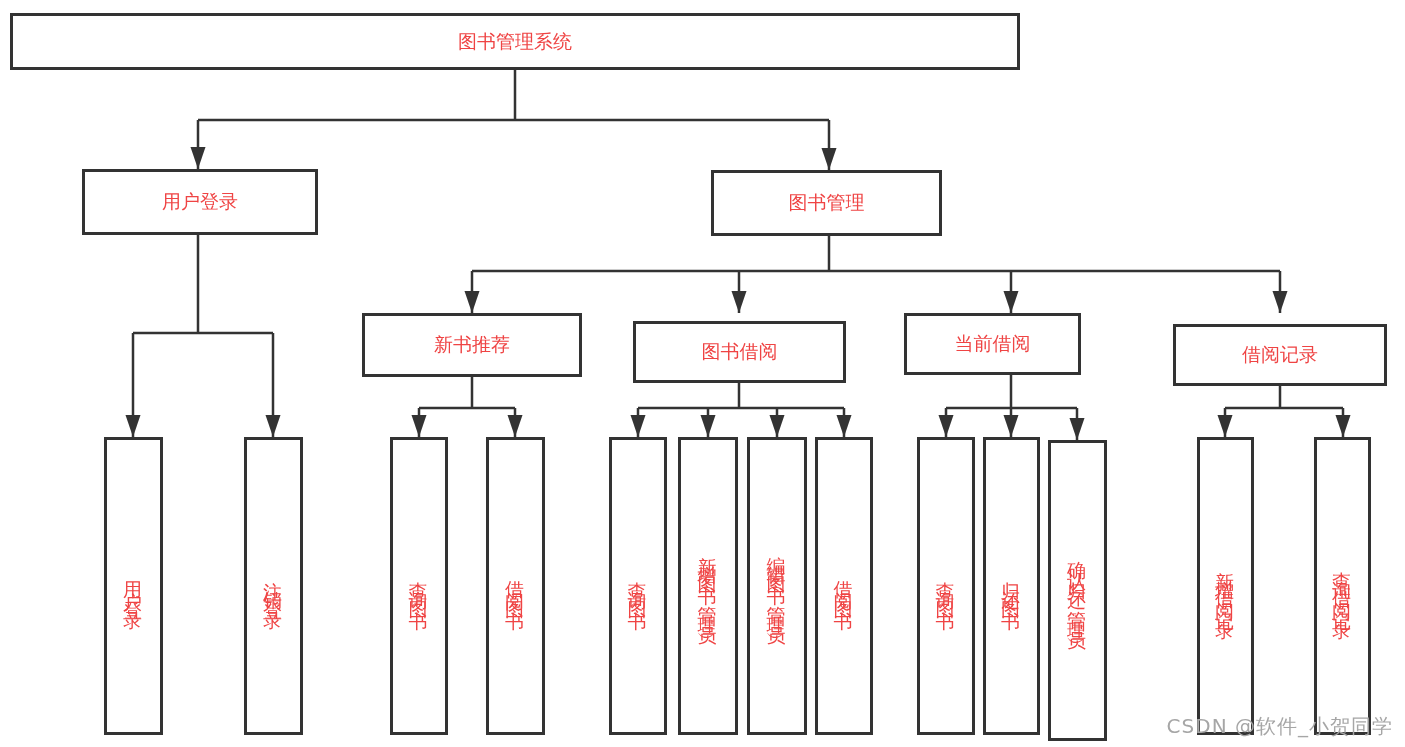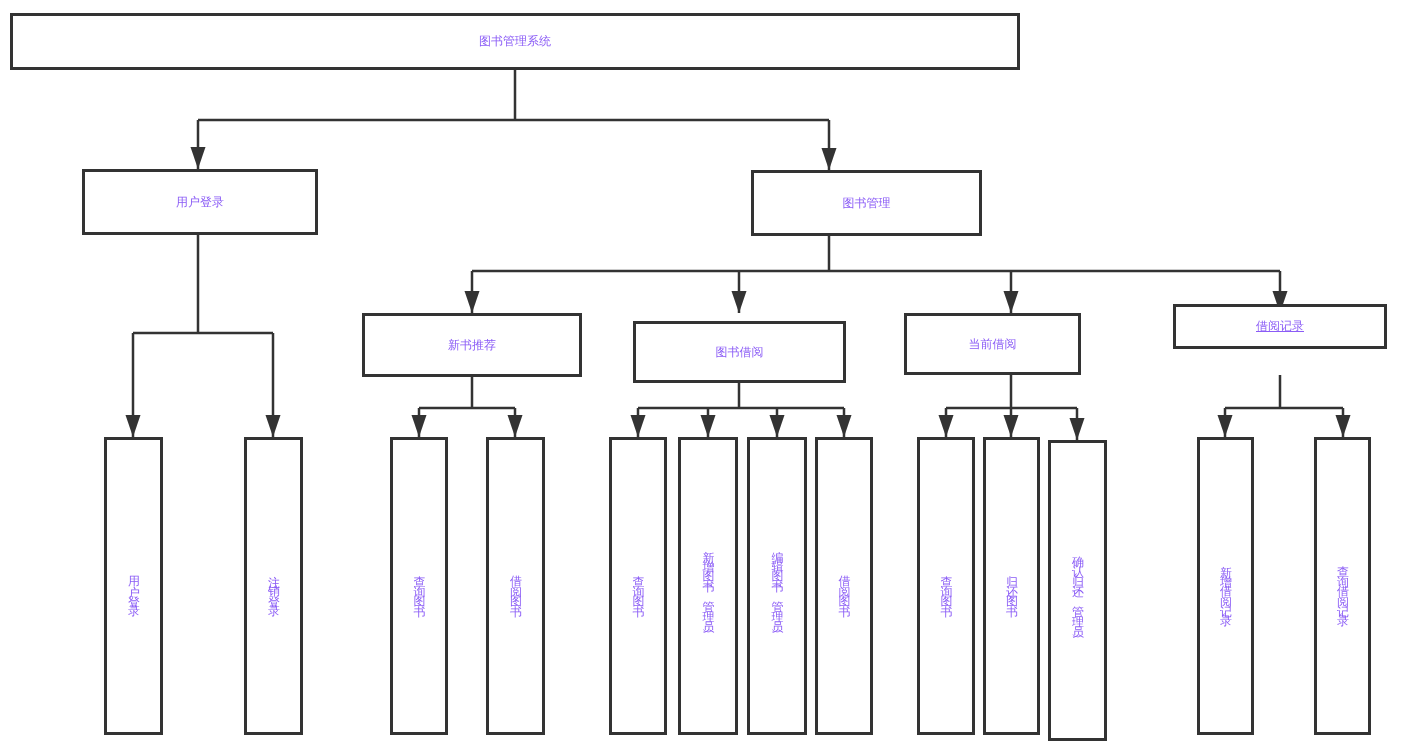--- a/index.html
+++ b/index.html
@@ -10,44 +10,44 @@
     background: #ffffff;
     font-family: "DejaVu Sans", sans-serif;
     overflow: hidden;
   }
   #wires { position: absolute; left: 0; top: 0; width: 1405px; height: 747px; }
   .node {
     position: absolute;
     box-sizing: border-box;
     border: 3px solid #333333;
     background: #ffffff;
-    color: #8b5cf6;
-    font-size: 12px;
+    color: #ef4444;
+    font-size: 19px;
     display: flex;
     align-items: center;
     justify-content: center;
     text-align: center;
     white-space: nowrap;
   }
   .node.v {
     writing-mode: vertical-lr;
     text-orientation: mixed;
     letter-spacing: 10px;
     white-space: normal;
   }
   
   #n-root   { left: 10px;  top: 13px;  width: 1010px; height: 57px; }
   
   #n-ulogin { left: 82px;  top: 169px; width: 236px; height: 66px; }
-  #n-bmgmt  { left: 751px; top: 170px; width: 231px; height: 66px; }
+  #n-bmgmt  { left: 711px; top: 170px; width: 231px; height: 66px; }
   
   #n-rec    { left: 362px;  top: 313px; width: 220px; height: 64px; }
   #n-bb     { left: 633px;  top: 313px; width: 213px; height: 62px; margin-top: 8px; }
   #n-cb     { left: 904px;  top: 313px; width: 177px; height: 62px; }
-  #n-br     { left: 1173px; top: 304px; width: 214px; height: 45px; text-decoration: underline; }
+  #n-br     { left: 1173px; top: 324px; width: 214px; height: 62px; }
   
   #l-login     { left: 104px;  top: 437px; width: 59px; height: 298px; }
   #l-logout    { left: 244px;  top: 437px; width: 59px; height: 298px; }
   #l-recq      { left: 390px;  top: 437px; width: 58px; height: 298px; }
   #l-recb      { left: 486px;  top: 437px; width: 59px; height: 298px; }
   #l-bbq       { left: 609px;  top: 437px; width: 58px; height: 298px; }
   #l-bbadd     { left: 678px;  top: 437px; width: 60px; height: 298px; }
   #l-bbedit    { left: 747px;  top: 437px; width: 60px; height: 298px; }
   #l-bbborrow  { left: 815px;  top: 437px; width: 58px; height: 298px; }
   #l-cbq       { left: 917px;  top: 437px; width: 58px; height: 298px; }
@@ -128,13 +128,14 @@
   <div class="node v" id="l-bbedit">编辑图书（管理员）</div>
   <div class="node v" id="l-bbborrow">借阅图书</div>
 
   <div class="node v" id="l-cbq">查询图书</div>
   <div class="node v" id="l-cbret">归还图书</div>
   <div class="node v" id="l-cbconf">确认归还（管理员）</div>
 
   <div class="node v" id="l-bradd">新增借阅记录</div>
   <div class="node v" id="l-brq">查询借阅记录</div>
 
+  <div id="watermark">CSDN @软件_小贺同学</div>
 </div>
 
 </body></html>

